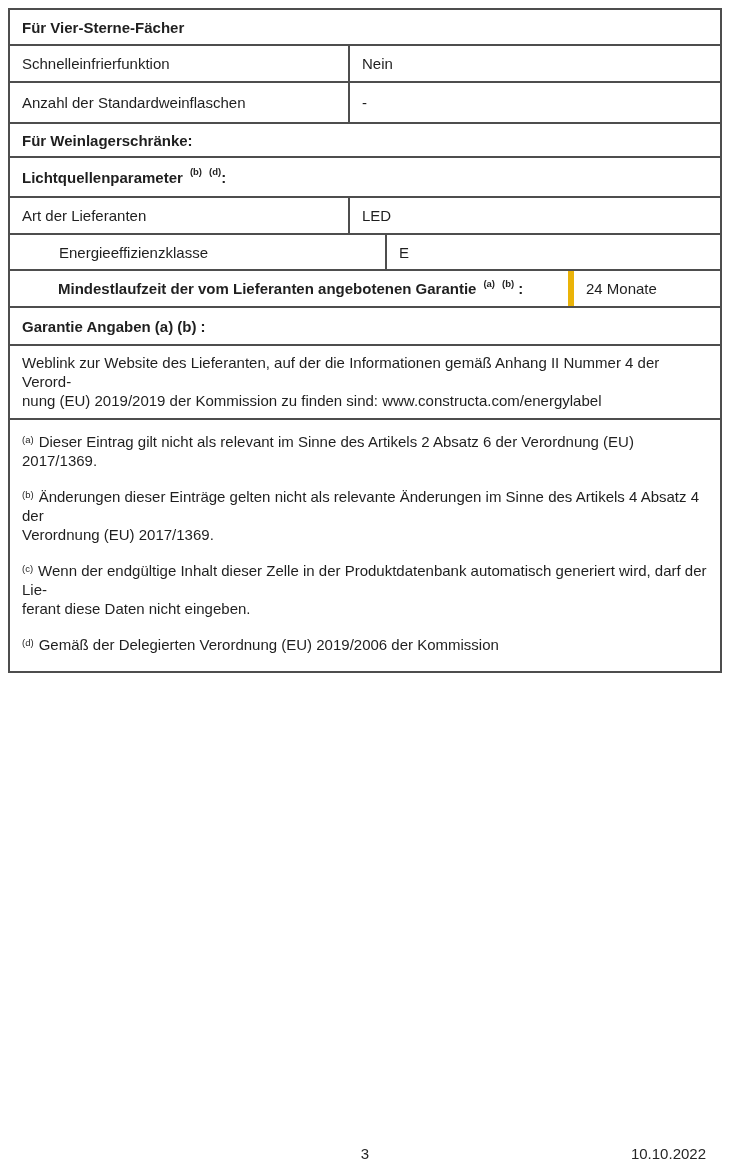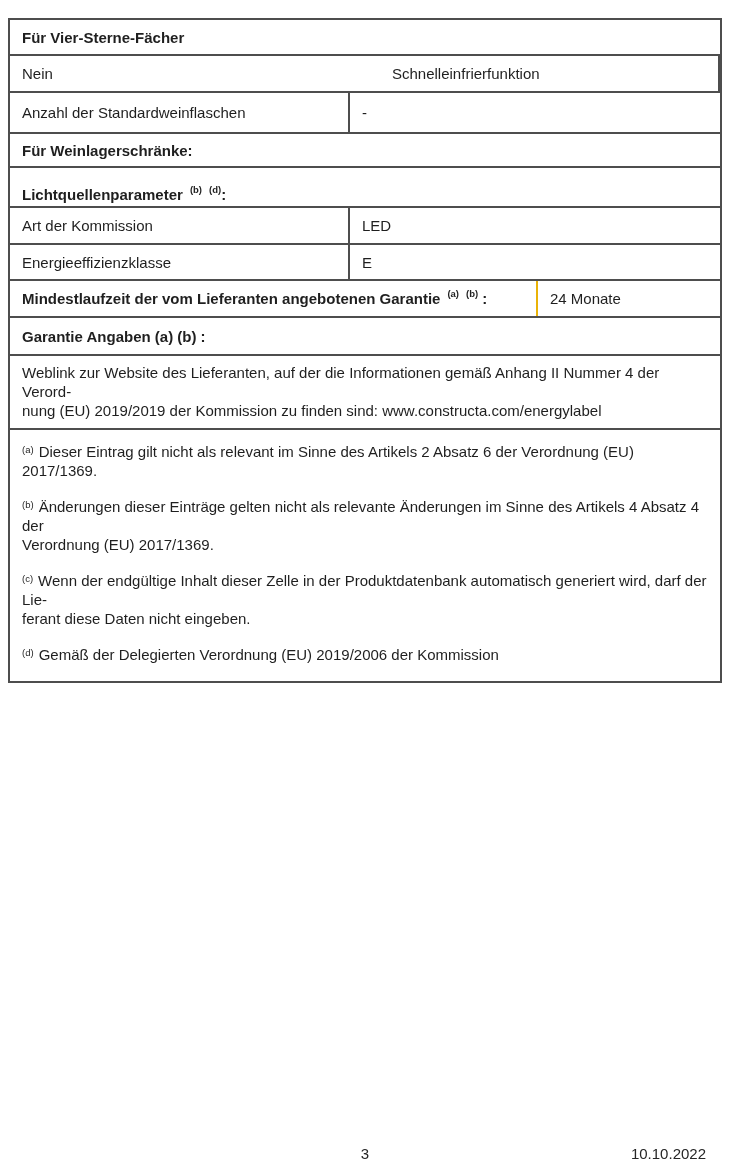--- a/index.html
+++ b/index.html
@@ -11,21 +11,21 @@
     width: 750px;
     height: 1171px;
     position: relative;
     font-family: "Liberation Sans", "DejaVu Sans", sans-serif;
     color: #1f1f1f;
     -webkit-font-smoothing: antialiased;
   }
   .fiche-table {
     position: absolute;
     left: 8px;
-    top: 18px;
+    top: 8px;
     width: 714px;
     box-sizing: border-box;
     border: 2px solid #4e4e4e;
     background: #ffffff;
   }
   .trow {
     display: flex;
     border-top: 2px solid #4e4e4e;
     box-sizing: border-box;
   }
@@ -40,29 +40,30 @@
   }
   .cell.full { width: 100%; }
   .cell.key {
     flex: 0 0 340px;
     width: 340px;
     border-right: 2px solid #4e4e4e;
   }
   .cell.key-wide {
     flex: 0 0 528px;
     width: 528px;
-    border-right: 2px solid #eab308;
+    border-right: 6px solid #eab308;
+    margin-left: 36px;
   }
   .cell.val { flex: 1 1 auto; }
   .bold { font-weight: bold; }
   .h-34 { min-height: 34px; }
-  .h-36 { min-height: 36px; }
+  .h-36 { min-height: 36px; padding-left: 37px; }
   .h-37 { min-height: 37px; }
   .h-38 { min-height: 38px; }
-  .h-40 { min-height: 40px; align-items: flex-end; }
+  .h-40 { min-height: 40px; }
   .h-41 { min-height: 41px; }
   .sup {
     font-size: 9.5px;
     line-height: 0;
     position: relative;
     top: -5px;
     margin-left: 7px;
   }
   .suffix { white-space: pre; }
   .cell.text-block {
@@ -112,22 +113,22 @@
 </head>
 <body>
 
 <div class="fiche-table">
 
   <div class="trow h-34">
     <div class="cell full bold">Für Vier-Sterne-Fächer</div>
   </div>
 
   <div class="trow h-37">
+    <div class="cell key">Schnelleinfrierfunktion</div>
     <div class="cell val">Nein</div>
-    <div class="cell key">Schnelleinfrierfunktion</div>
   </div>
 
   <div class="trow h-41">
     <div class="cell key">Anzahl der Standardweinflaschen</div>
     <div class="cell val">-</div>
   </div>
 
   <div class="trow h-34">
     <div class="cell full bold">Für Weinlagerschränke:</div>
   </div>
@@ -135,21 +136,21 @@
   <div class="trow h-40">
     <div class="cell full bold">
       <span>Lichtquellenparameter</span>
       <span class="sup">(b)</span>
       <span class="sup">(d)</span>
       <span class="suffix">:</span>
     </div>
   </div>
 
   <div class="trow h-37">
-    <div class="cell key">Art der Kommission</div>
+    <div class="cell key">Art der Lieferanten</div>
     <div class="cell val">LED</div>
   </div>
 
   <div class="trow h-36">
     <div class="cell key">Energieeffizienzklasse</div>
     <div class="cell val">E</div>
   </div>
 
   <div class="trow h-37">
     <div class="cell key-wide bold">

